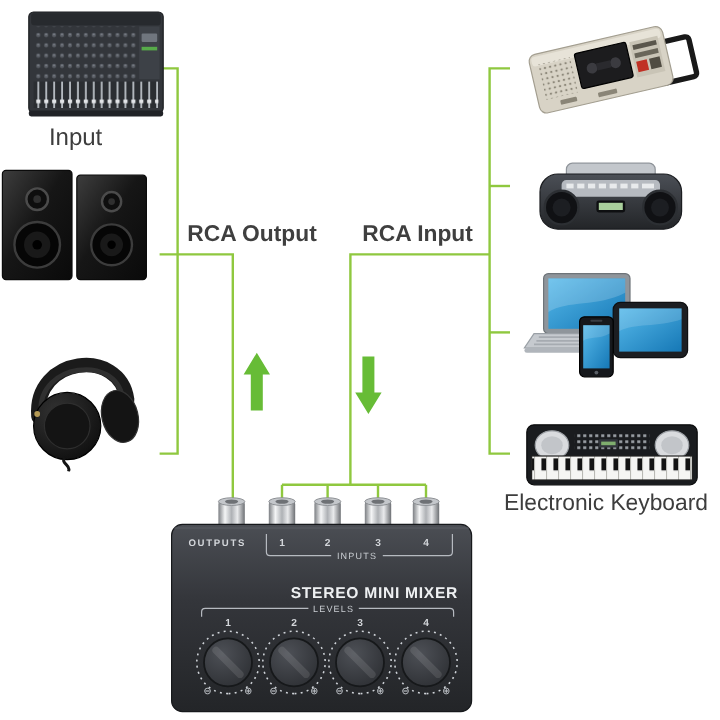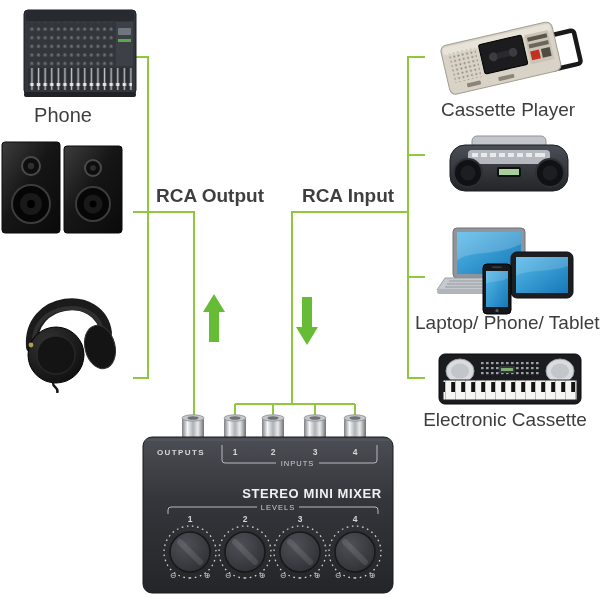--- a/index.html
+++ b/index.html
@@ -63,21 +63,21 @@
     <rect x="2" y="2" width="112" height="84" rx="4" fill="#33363b" stroke="#1b1d20"></rect>
     <rect x="4" y="3" width="108" height="10" rx="2" fill="#272a2e"></rect>
     <rect x="6" y="14" width="86" height="44" fill="url(#patKnobs)"></rect>
     <rect x="94" y="14" width="17" height="44" fill="#3d4147"></rect>
     <rect x="96" y="20" width="13" height="7" rx="1" fill="#70767e"></rect>
     <rect x="96" y="31" width="13" height="3" fill="#57ab4a"></rect>
     <rect x="6" y="60" width="104" height="22" fill="#2b2e32"></rect>
     <rect x="6" y="60" width="104" height="22" fill="url(#patFaders)"></rect>
     <rect x="2" y="84" width="112" height="5" rx="2" fill="#202226"></rect>
   </svg>
-  <div class="dev-label" style="left:13px;top:104px;width:100px;">Phone</div>
+  <div class="dev-label" style="left:13px;top:104px;width:100px;">Input</div>
 
   <svg class="layer-dev" style="left:0px;top:140px;" width="126" height="95" viewBox="0 0 126 95">
     <defs>
       <linearGradient id="spkGrad" x1="0" y1="0" x2="1" y2="1">
         <stop offset="0" stop-color="#3d3d3d"></stop>
           <stop offset="0.45" stop-color="#161616"></stop>
         <stop offset="1" stop-color="#0a0a0a"></stop>
       </linearGradient>
     </defs>
     <rect x="2" y="2" width="58" height="91" rx="3" fill="url(#spkGrad)" stroke="#0b0b0b"></rect>
@@ -130,21 +130,20 @@
       <rect x="62" y="39" width="12" height="6" fill="#2a2a2e"></rect>
       <rect x="93" y="28" width="24" height="30" fill="#c9c4b6"></rect>
       <rect x="95" y="31" width="20" height="4" fill="#5a564c"></rect>
       <rect x="95" y="38" width="20" height="4" fill="#6a665a"></rect>
       <rect x="95" y="45" width="9" height="9" fill="#c03024"></rect>
       <rect x="106" y="45" width="9" height="9" fill="#504c42"></rect>
       <rect x="26" y="62" width="14" height="4" rx="1" fill="#8a8577"></rect>
       <rect x="58" y="63" width="16" height="4" rx="1" fill="#8a8577"></rect>
     </g>
   </svg>
-  <div class="dev-label small" style="left:428px;top:99px;width:160px;">Cassette Player</div>
 
   <svg class="layer-dev" style="left:446px;top:131px;" width="126" height="66" viewBox="0 0 126 66">
     <defs>
       <linearGradient id="cdGrad" x1="0" y1="0" x2="0" y2="1">
         <stop offset="0" stop-color="#4b4f56"></stop>
           <stop offset="1" stop-color="#232528"></stop>
       </linearGradient>
     </defs>
     <rect x="26" y="5" width="74" height="14" rx="5" fill="#c3c7cc" stroke="#8f949a"></rect>
     <rect x="4" y="14" width="118" height="46" rx="15" fill="url(#cdGrad)" stroke="#1b1d20"></rect>
@@ -180,21 +179,20 @@
     <rect x="14" y="64" width="104" height="4" rx="2" fill="#b0b5bb"></rect>
     <rect x="88" y="26" width="62" height="46" rx="6" fill="#1c1e22" stroke="#0e0f11"></rect>
     <rect x="93" y="31" width="52" height="36" fill="url(#blueGrad)"></rect>
     <path d="M93 31 H145 V40 C125 47 105 43 93 50 Z" fill="#ffffff" opacity="0.15"></path>
     <rect x="60" y="38" width="28" height="50" rx="4" fill="#16181c" stroke="#000"></rect>
     <rect x="63" y="45" width="22" height="36" fill="url(#blueGrad)"></rect>
     <path d="M63 45 H85 V52 C77 57 69 54 63 58 Z" fill="#ffffff" opacity="0.15"></path>
     <circle cx="74" cy="84.5" r="1.6" fill="#5a5f66"></circle>
     <rect x="69" y="40.5" width="10" height="1.6" rx="0.8" fill="#3a3e44"></rect>
   </svg>
-  <div class="dev-label small" style="left:415px;top:312px;width:180px;">Laptop/ Phone/ Tablet</div>
 
   <svg class="layer-dev" style="left:435px;top:346px;" width="150" height="64" viewBox="0 0 150 64">
     <defs>
       <pattern id="patKeys" width="10" height="18" patternUnits="userSpaceOnUse">
         <rect x="0" y="0" width="10" height="18" fill="#f5f5f3"></rect>
         <rect x="0" y="0" width="0.9" height="18" fill="#b9b9b4"></rect>
         <rect x="6.2" y="0" width="4.4" height="10" fill="#141414"></rect>
       </pattern>
       <pattern id="patBtns" width="5" height="5" patternUnits="userSpaceOnUse">
         <rect x="1" y="1" width="2.6" height="2.2" fill="#9ba0a6"></rect>
@@ -203,21 +201,21 @@
     <rect x="4" y="8" width="142" height="50" rx="6" fill="#1a1c1f" stroke="#0a0b0c"></rect>
     <ellipse cx="25" cy="25" rx="14" ry="12" fill="#d9dbde" stroke="#9da1a6"></ellipse>
     <ellipse cx="25" cy="25" rx="9" ry="7.5" fill="#c2c5c9"></ellipse>
     <ellipse cx="125" cy="25" rx="14" ry="12" fill="#d9dbde" stroke="#9da1a6"></ellipse>
     <ellipse cx="125" cy="25" rx="9" ry="7.5" fill="#c2c5c9"></ellipse>
     <rect x="44" y="14" width="62" height="16" fill="url(#patBtns)"></rect>
     <rect x="64" y="20" width="16" height="7" rx="1" fill="#32363c"></rect>
     <rect x="66" y="22" width="12" height="3" fill="#7fae6e"></rect>
     <rect x="8" y="34" width="134" height="20" fill="url(#patKeys)" stroke="#222" stroke-width="1"></rect>
   </svg>
-  <div class="dev-label small" style="left:415px;top:409px;width:180px;">Electronic Cassette</div>
+  <div class="dev-label small" style="left:415px;top:409px;width:180px;">Electronic Keyboard</div>
 
   <svg class="layer-dev" style="left:140px;top:410px;" width="260" height="190" viewBox="0 0 260 190" font-family="Liberation Sans, DejaVu Sans, sans-serif">
     <defs>
       <linearGradient id="chrome" x1="0" y1="0" x2="1" y2="0">
         <stop offset="0" stop-color="#7c7f83"></stop>
           <stop offset="0.25" stop-color="#f4f5f6"></stop>
         <stop offset="0.5" stop-color="#aeb1b5"></stop>
           <stop offset="0.72" stop-color="#e9eaec"></stop>
         <stop offset="1" stop-color="#6d7074"></stop>
       </linearGradient>

